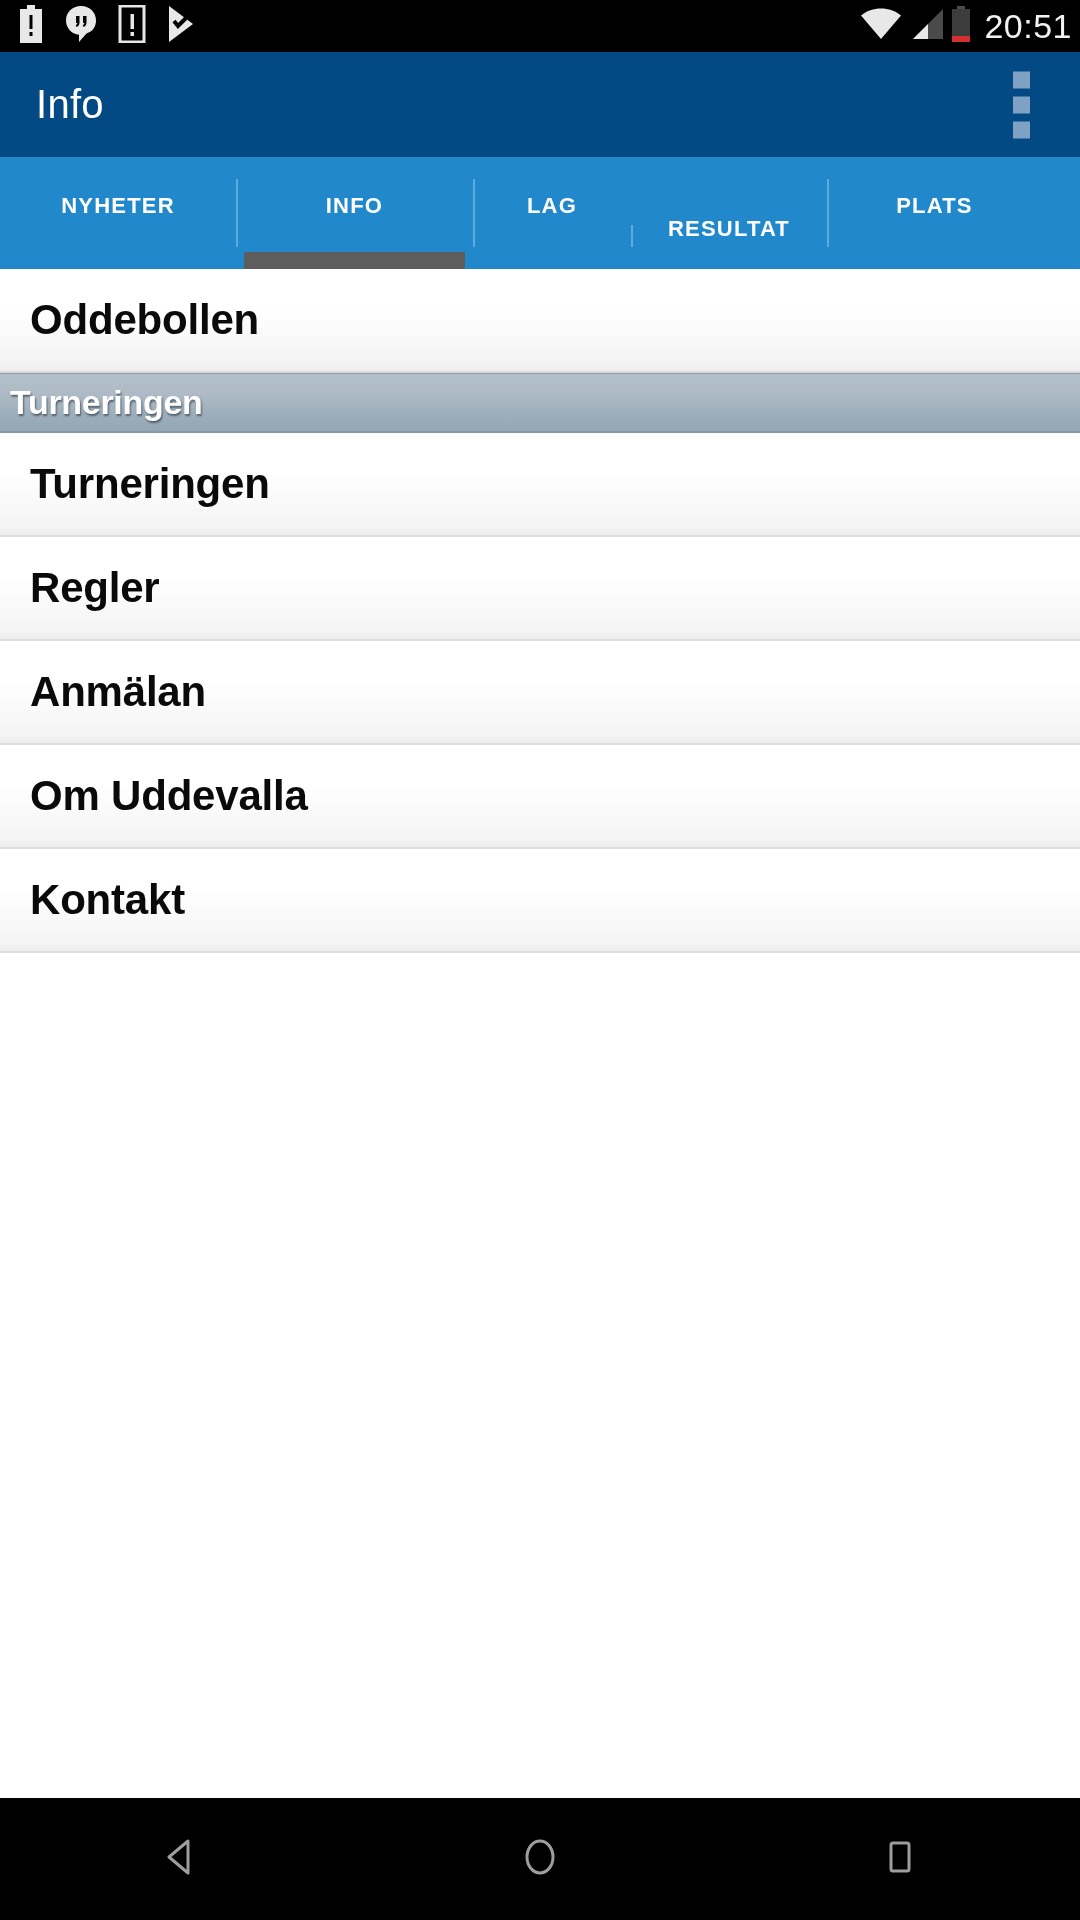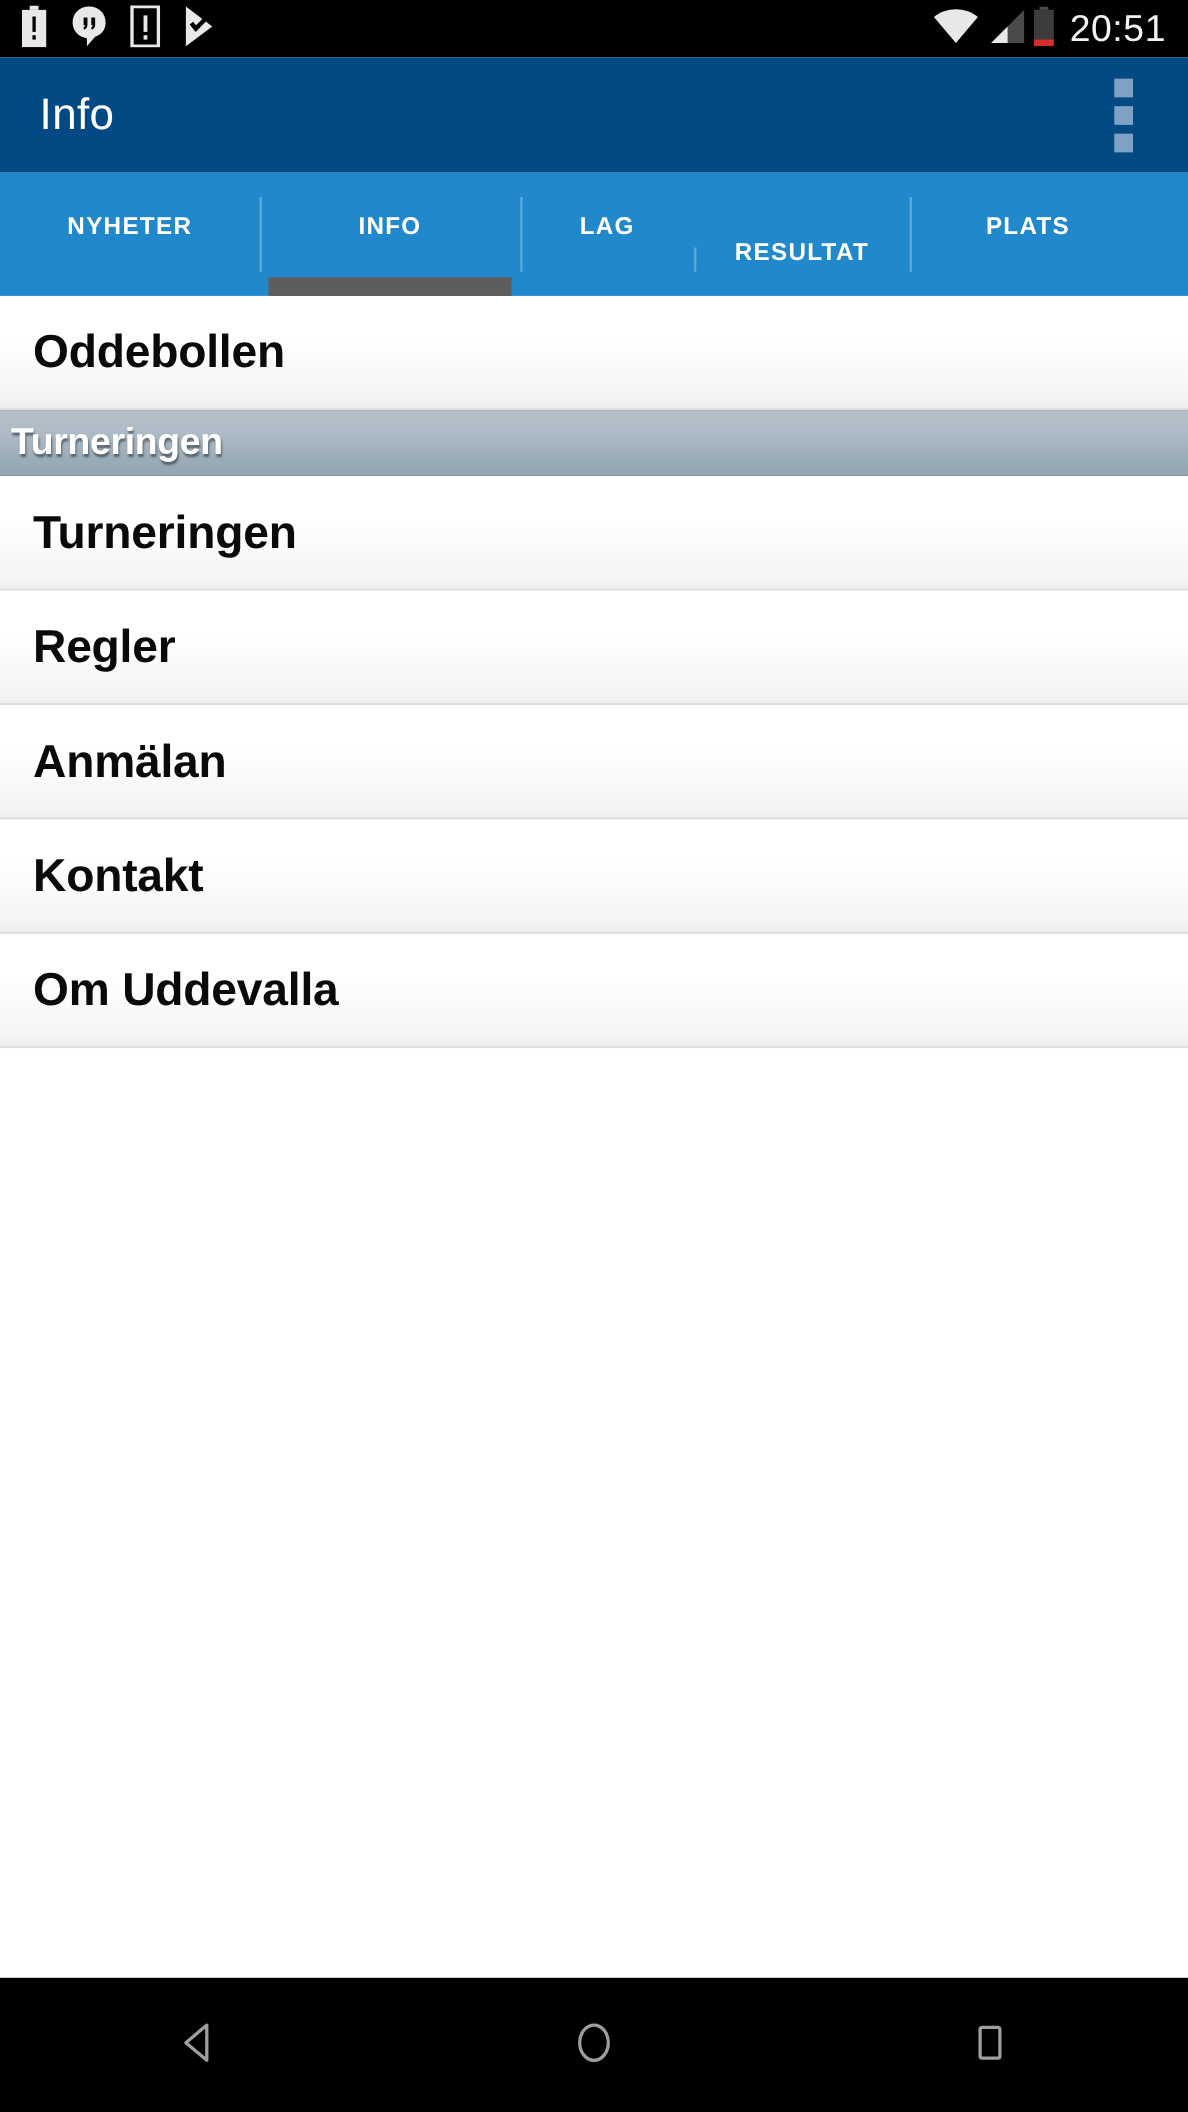--- a/index.html
+++ b/index.html
@@ -10,21 +10,21 @@
     overflow:hidden;
   }
   .phone { position:relative; width:1080px; height:1920px; background:#fff; }
 
   
   .status-bar {
     height:52px; background:#000; display:flex; align-items:center;
     padding:0 18px; position:relative;
   }
   .status-left { display:flex; align-items:center; gap:20px; }
-  .status-right { position:absolute; right:20px; display:flex; align-items:center; gap:6px; }
+  .status-right { position:absolute; right:8px; display:flex; align-items:center; gap:6px; }
   .sb-ico { display:block; }
   .clock {
     color:#f2f2f2; font-size:34px; font-weight:400; letter-spacing:0.5px;
     font-family:"Liberation Sans", sans-serif; margin-left:6px;
   }
 
   
   .app-bar {
     height:105px; background:#034a85; display:flex; align-items:center;
     padding:0 36px; position:relative;
@@ -181,24 +181,24 @@
       <div class="list-item">
         <span class="label">Turneringen</span>
       </div>
       <div class="list-item">
         <span class="label">Regler</span>
       </div>
       <div class="list-item">
         <span class="label">Anmälan</span>
       </div>
       <div class="list-item">
+        <span class="label">Om Uddevalla</span>
+      </div>
+      <div class="list-item">
         <span class="label">Kontakt</span>
-      </div>
-      <div class="list-item">
-        <span class="label">Om Uddevalla</span>
       </div>
     </div>
   <div class="list-filler" id="filler" style="height: 741px;"></div>
 
   <div class="nav-bar">
     <div class="nav-btn">
       <span>
         <svg width="48" height="48" viewBox="0 0 48 48">
           <path d="M32 8L13 24l19 16z" fill="none" stroke="#9e9e9e" stroke-width="3" stroke-linejoin="round"></path>
         </svg>

